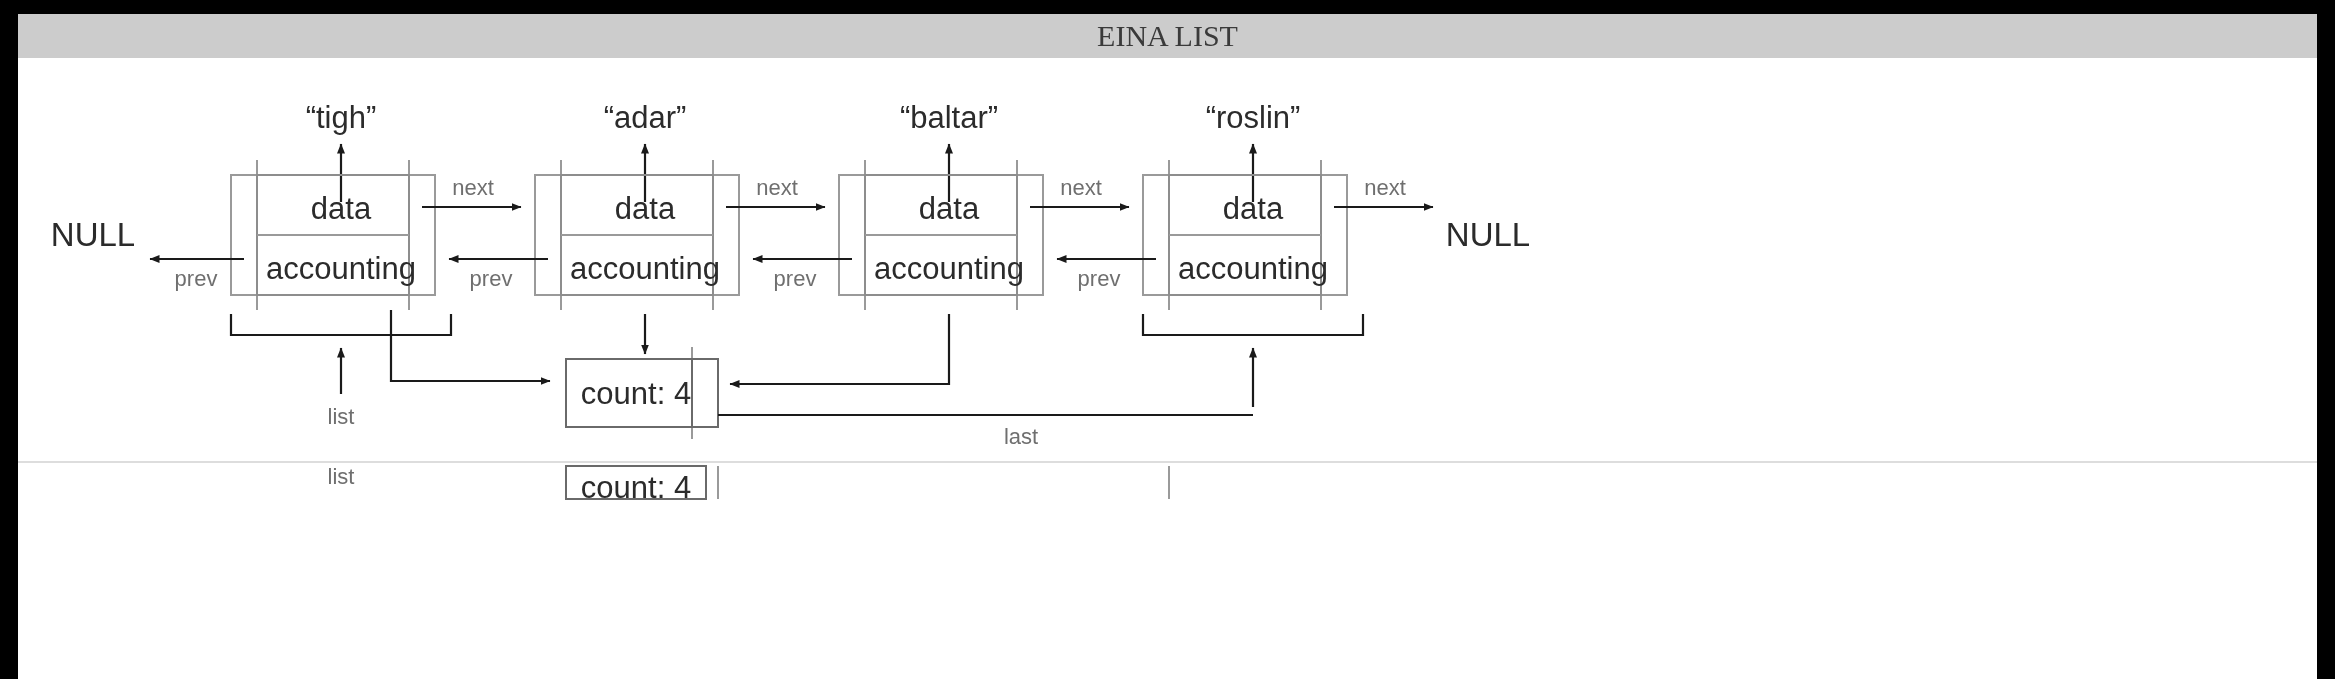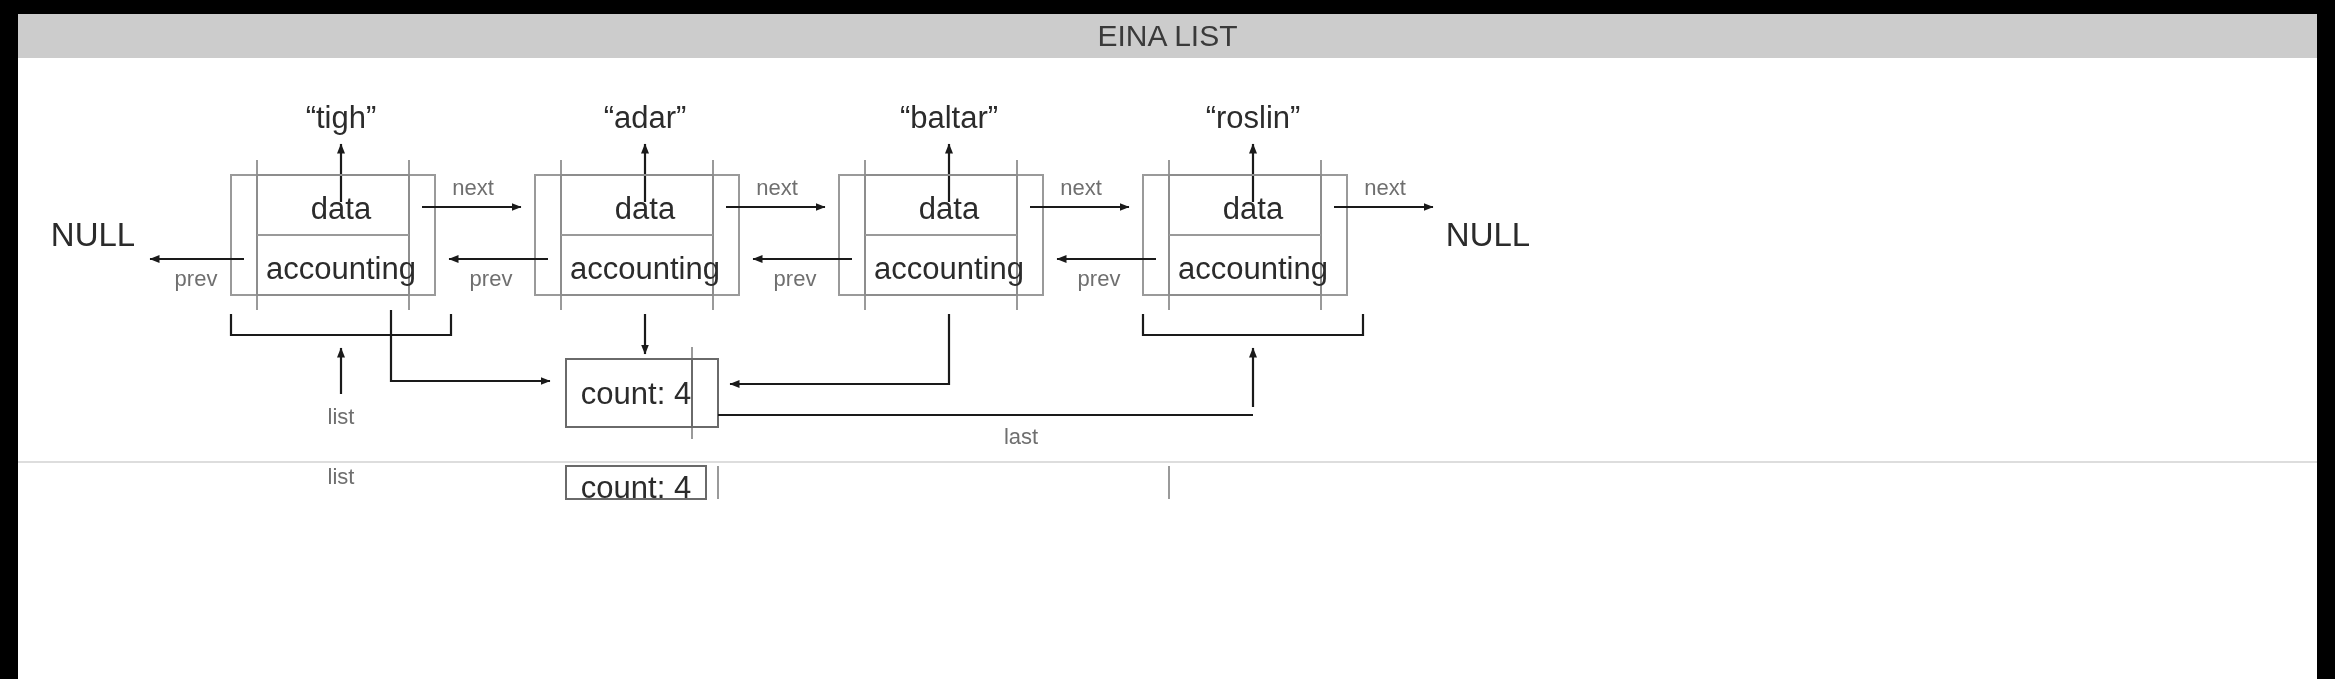--- a/index.html
+++ b/index.html
@@ -2,21 +2,21 @@
 <html><head>
 <meta charset="utf-8">
 <style>
   html,body{margin:0;padding:0;background:#000;}
   body{width:2335px;height:679px;overflow:hidden;
        font-family:"Liberation Sans","DejaVu Sans",sans-serif;}
   #stage{position:relative;width:2335px;height:679px;background:#000;}
   #frame{position:absolute;left:18px;top:14px;width:2299px;height:665px;background:#fff;}
   #titlebar{position:absolute;left:0;top:0;width:2299px;height:44px;background:#cccccc;}
   #titletext{position:absolute;left:0;top:0;width:2299px;height:44px;
-             line-height:44px;text-align:center;font-size:30px;color:#3a3a3a;}
+             line-height:44px;text-align:center;font-size:30px;color:#3a3a3a;font-family:Liberation Serif, serif;}
   svg{position:absolute;left:0;top:0;}
   .nodelbl{font-size:31px;fill:#2b2b2b;text-anchor:middle;}
   .cell{font-size:31px;fill:#2b2b2b;text-anchor:middle;}
   .ptr{font-size:22px;fill:#6f6f6f;text-anchor:middle;}
   .nullbig{font-size:33px;fill:#2b2b2b;text-anchor:middle;}
   .cnt{font-size:31px;fill:#2b2b2b;text-anchor:middle;}
   .boxline{stroke:#9a9a9a;stroke-width:2;fill:none;}
   .boxline2{stroke:#8d8d8d;stroke-width:2;fill:none;}
   .arrowline{stroke:#1a1a1a;stroke-width:2.2;fill:none;}
   .brk{stroke:#1a1a1a;stroke-width:2.2;fill:none;}

